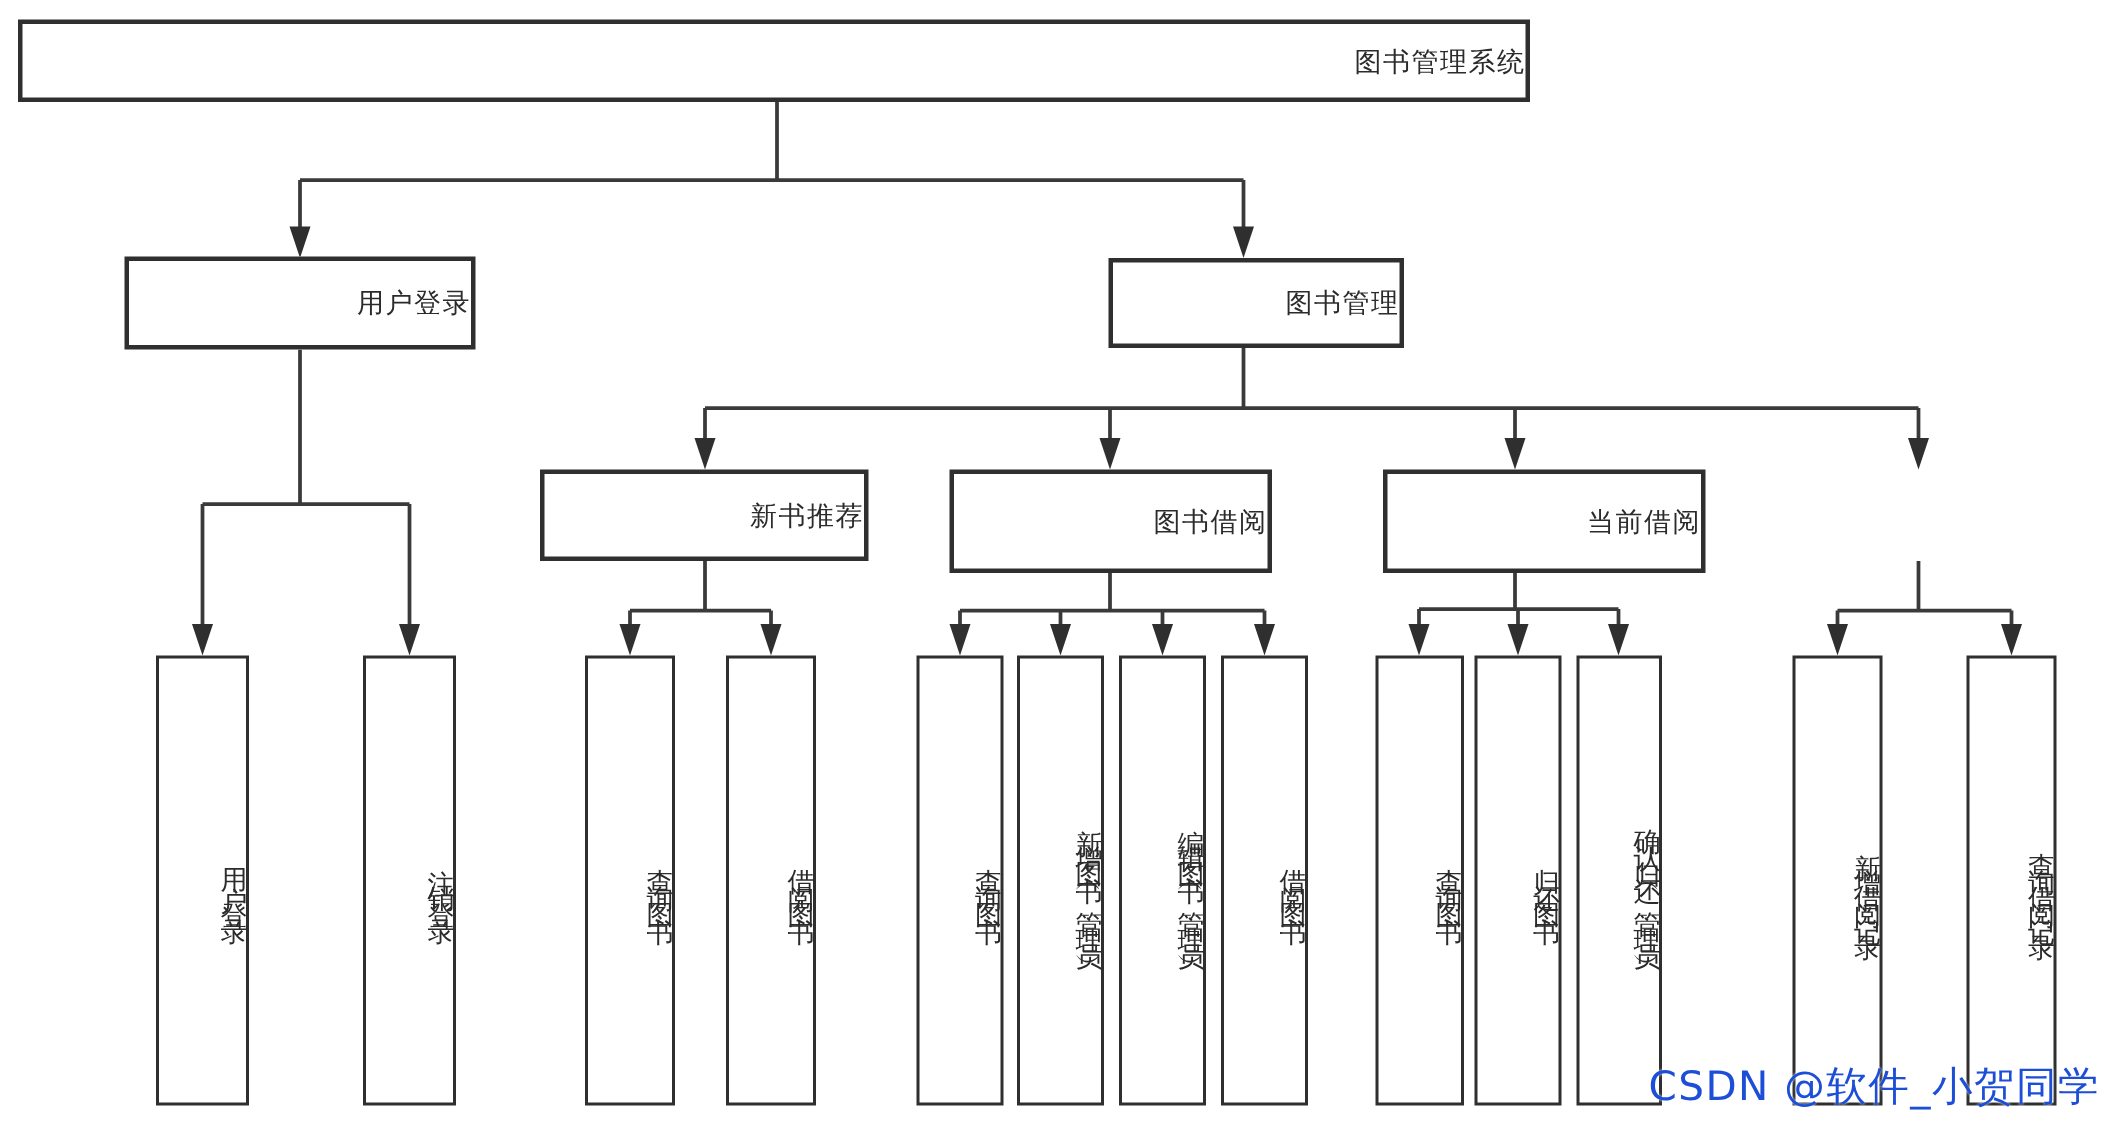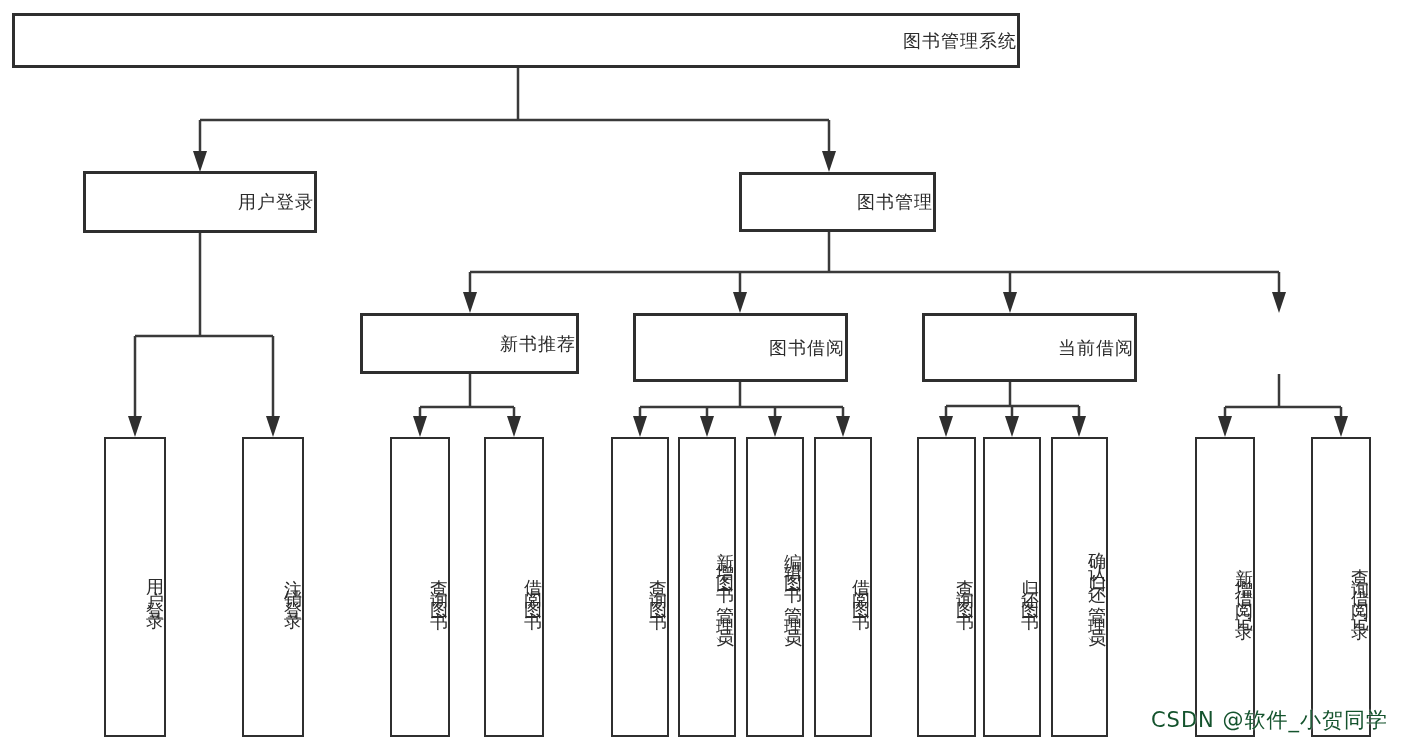--- a/index.html
+++ b/index.html
@@ -40,24 +40,24 @@
   .leaf .vtext {
     writing-mode: vertical-rl;
     text-orientation: mixed;
     letter-spacing: 11px;
     line-height: 1;
     font-size: 18px;
     color: #2b2b2b;
   }
   .watermark {
     position: absolute;
-    right: 17px;
+    right: 5px;
     top: 706px;
-    font-size: 21px;
-    color: #14532d;
+    font-size: 27px;
+    color: #1d4ed8;
     letter-spacing: 1px;
     text-shadow: 0 0 2px #ffffff;
     white-space: nowrap;
   }
   svg path.line {
     stroke: #3a3a3a;
     stroke-width: 2.5;
     fill: none;
   }
   svg path.arrow {

